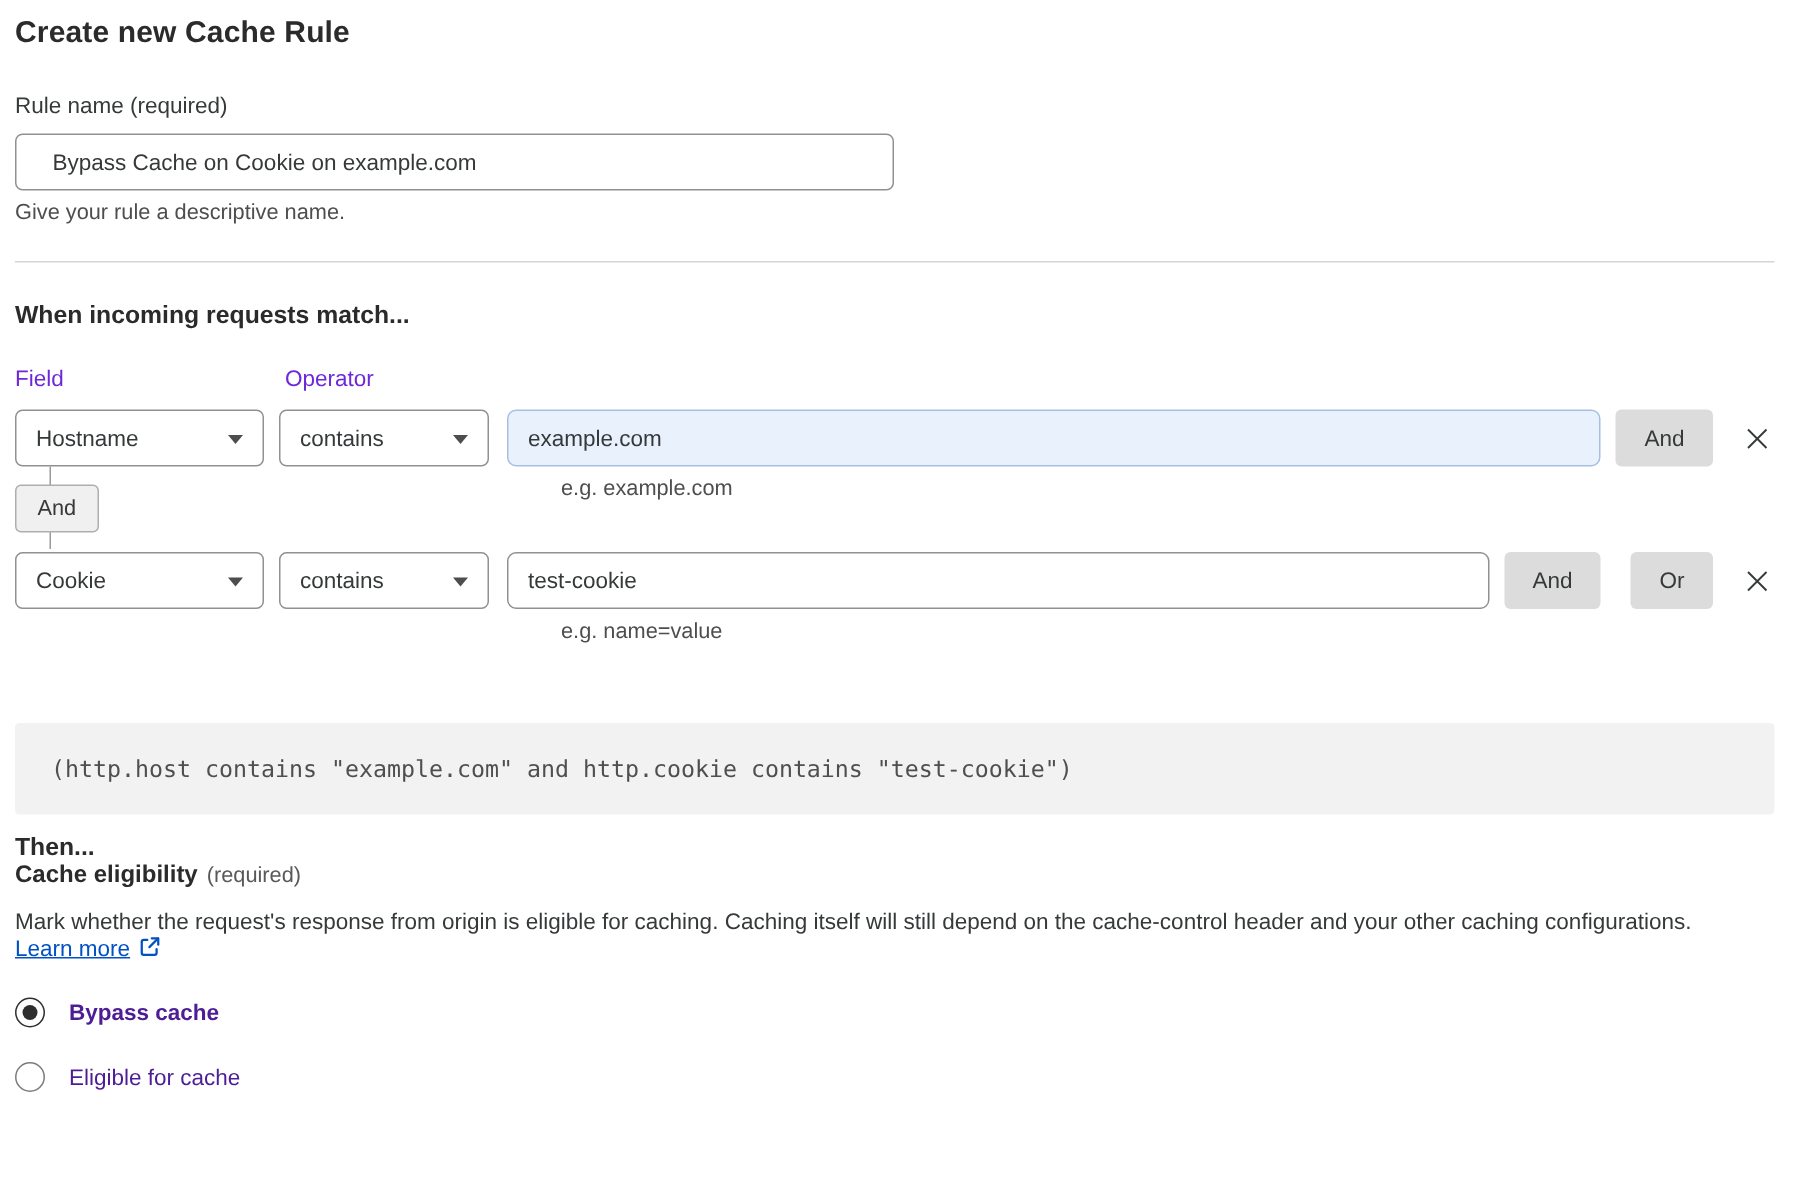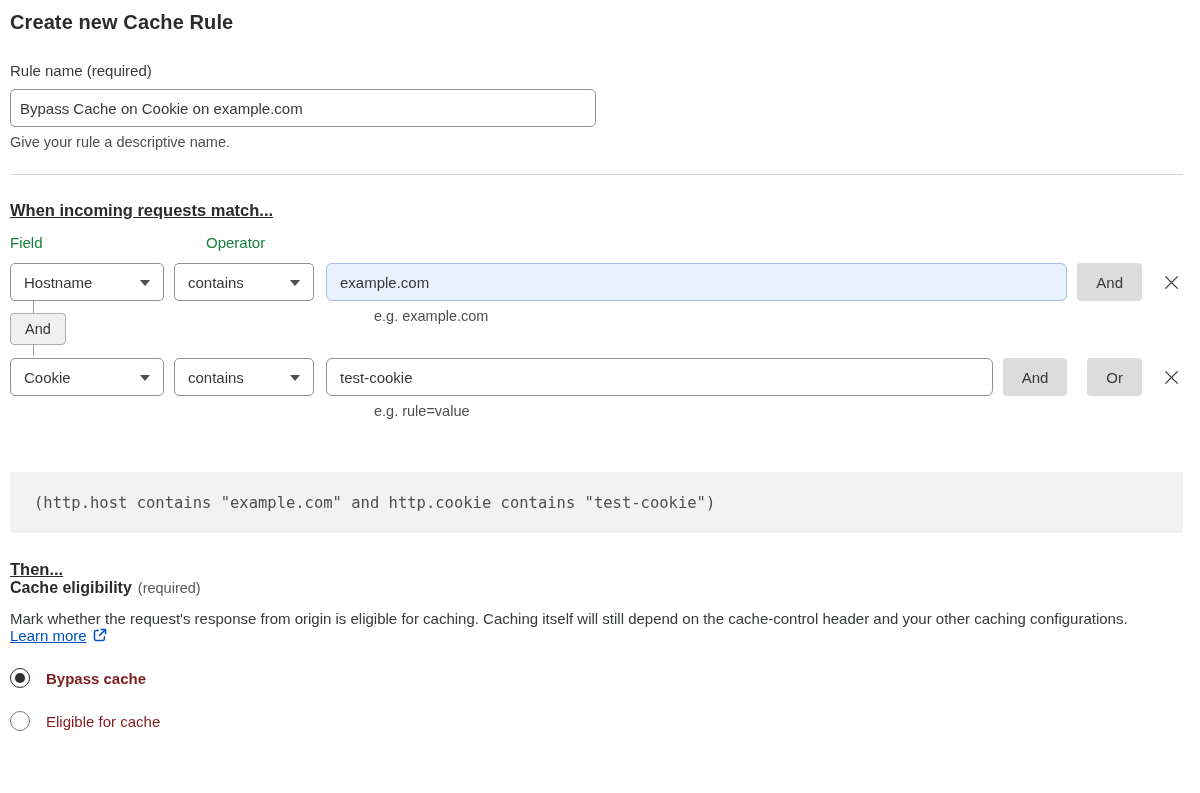--- a/index.html
+++ b/index.html
@@ -22,53 +22,53 @@
   }
 
   .field-label { margin-top: 28px; font-size: 15px; color: #36393a; }
 
   .text-input {
     display: block;
     margin-top: 10px;
     width: 586px; height: 38px;
     border: 1px solid #919191;
     border-radius: 5px;
-    padding: 0 9px;
+    padding: 0 24px;
     font-family: "Liberation Sans", sans-serif;
     font-size: 15px;
     color: #36393a;
     background: #ffffff;
     outline: none;
   }
   .helper-text { margin-top: 7px; font-size: 14.5px; color: #4e4e4e; }
 
   .divider { margin-top: 24px; border: none; border-top: 1px solid #d5d5d5; height: 0; }
 
-  .section-heading { margin-top: 26px; font-size: 16.5px; font-weight: bold; color: #2b2b2b; text-decoration: underline; }
-
-  
-  .col-labels { display: flex; margin-top: 14px; font-size: 15px; color: #15803d; gap: 16px; }
+  .section-heading { margin-top: 26px; font-size: 16.5px; font-weight: bold; color: #2b2b2b; }
+
+  
+  .col-labels { display: flex; margin-top: 24px; font-size: 15px; color: #6d28d9; }
   .col-label-field { width: 180px; }
   .col-label-operator { width: 184px; }
   .col-label-value { flex: 1; }
 
   .match-row { display: flex; align-items: center; margin-top: 12px; }
 
   .select {
     position: relative;
     height: 38px;
     border: 1px solid #919191;
     border-radius: 5px;
     background: #fff;
     display: flex; align-items: center;
     padding: 0 13px;
     font-size: 15px;
     cursor: pointer;
   }
-  .select-field { width: 154px; margin-right: 10px; align-items: center; }
+  .select-field { width: 166px; margin-right: 10px; align-items: center; }
   .select-operator { width: 140px; margin-right: 12px; }
   .caret-down-icon {
     position: absolute; right: 13px; top: 16px;
     width: 0; height: 0;
     border-left: 5px solid transparent;
     border-right: 5px solid transparent;
     border-top: 6px solid #4d4d4d;
   }
 
   .value-input {
@@ -178,21 +178,21 @@
   .radio-circle {
     width: 20px; height: 20px;
     border-radius: 50%;
     border: 1.5px solid #7b7b7b;
     background: #fff;
     display: flex; align-items: center; justify-content: center;
     flex: 0 0 auto;
   }
   .radio-circle.checked { border-color: #2f2f2f; }
   .radio-dot { width: 10px; height: 10px; border-radius: 50%; background: #2f2f2f; }
-  .radio-label { margin-left: 16px; font-size: 15px; color: #7f1d1d; }
+  .radio-label { margin-left: 16px; font-size: 15px; color: #4c1d95; }
   .radio-label.bold { font-weight: bold; }
 </style>
 </head>
 <body>
 
 <div class="container">
 
   <h1 class="page-title">Create new Cache Rule</h1>
 
   <div class="field-label">Rule name (required)</div>
@@ -245,28 +245,28 @@
     <button class="logic-btn ml10">And</button>
     <button class="logic-btn ml20">Or</button>
     <button class="remove-btn">
       <svg width="17" height="17" viewBox="0 0 16 16">
         <path d="M2.2 2.2 L13.8 13.8 M13.8 2.2 L2.2 13.8" stroke="#36393a" stroke-width="1.2" fill="none"></path>
       </svg>
     </button>
   </div>
 
   <div class="row-footer short">
-    <div class="eg-hint">e.g. rule=value</div>
+    <div class="eg-hint">e.g. name=value</div>
   </div>
 
   <div class="expr-box">
     <span class="expr-code">(http.host contains "example.com" and http.cookie contains "test-cookie")</span>
   </div>
 
-  <h2 class="section-heading" style="margin-top:27px;">Then...</h2>
+  <h2 class="section-heading" style="margin-top:13px;">Then...</h2>
 
   <div class="sub-heading">
     <span>Cache eligibility</span><span class="required-note">(required)</span>
   </div>
 
   <p class="description">
     <span>Mark whether the request's response from origin is eligible for caching. Caching itself will still depend on the cache-control header and your other caching configurations.</span>
     <a class="learn-more-link">Learn more</a><svg class="external-link-icon" width="16" height="16" viewBox="0 0 16 16">
         <path d="M6.2 3.6 H3.9 C3.1 3.6 2.5 4.2 2.5 5 V12.1 C2.5 12.9 3.1 13.5 3.9 13.5 H11 C11.8 13.5 12.4 12.9 12.4 12.1 V9.8" stroke="#0051c3" stroke-width="1.5" fill="none" stroke-linecap="round"></path>
         <path d="M9.2 2.5 H13.5 V6.8" stroke="#0051c3" stroke-width="1.5" fill="none" stroke-linecap="round" stroke-linejoin="round"></path>

